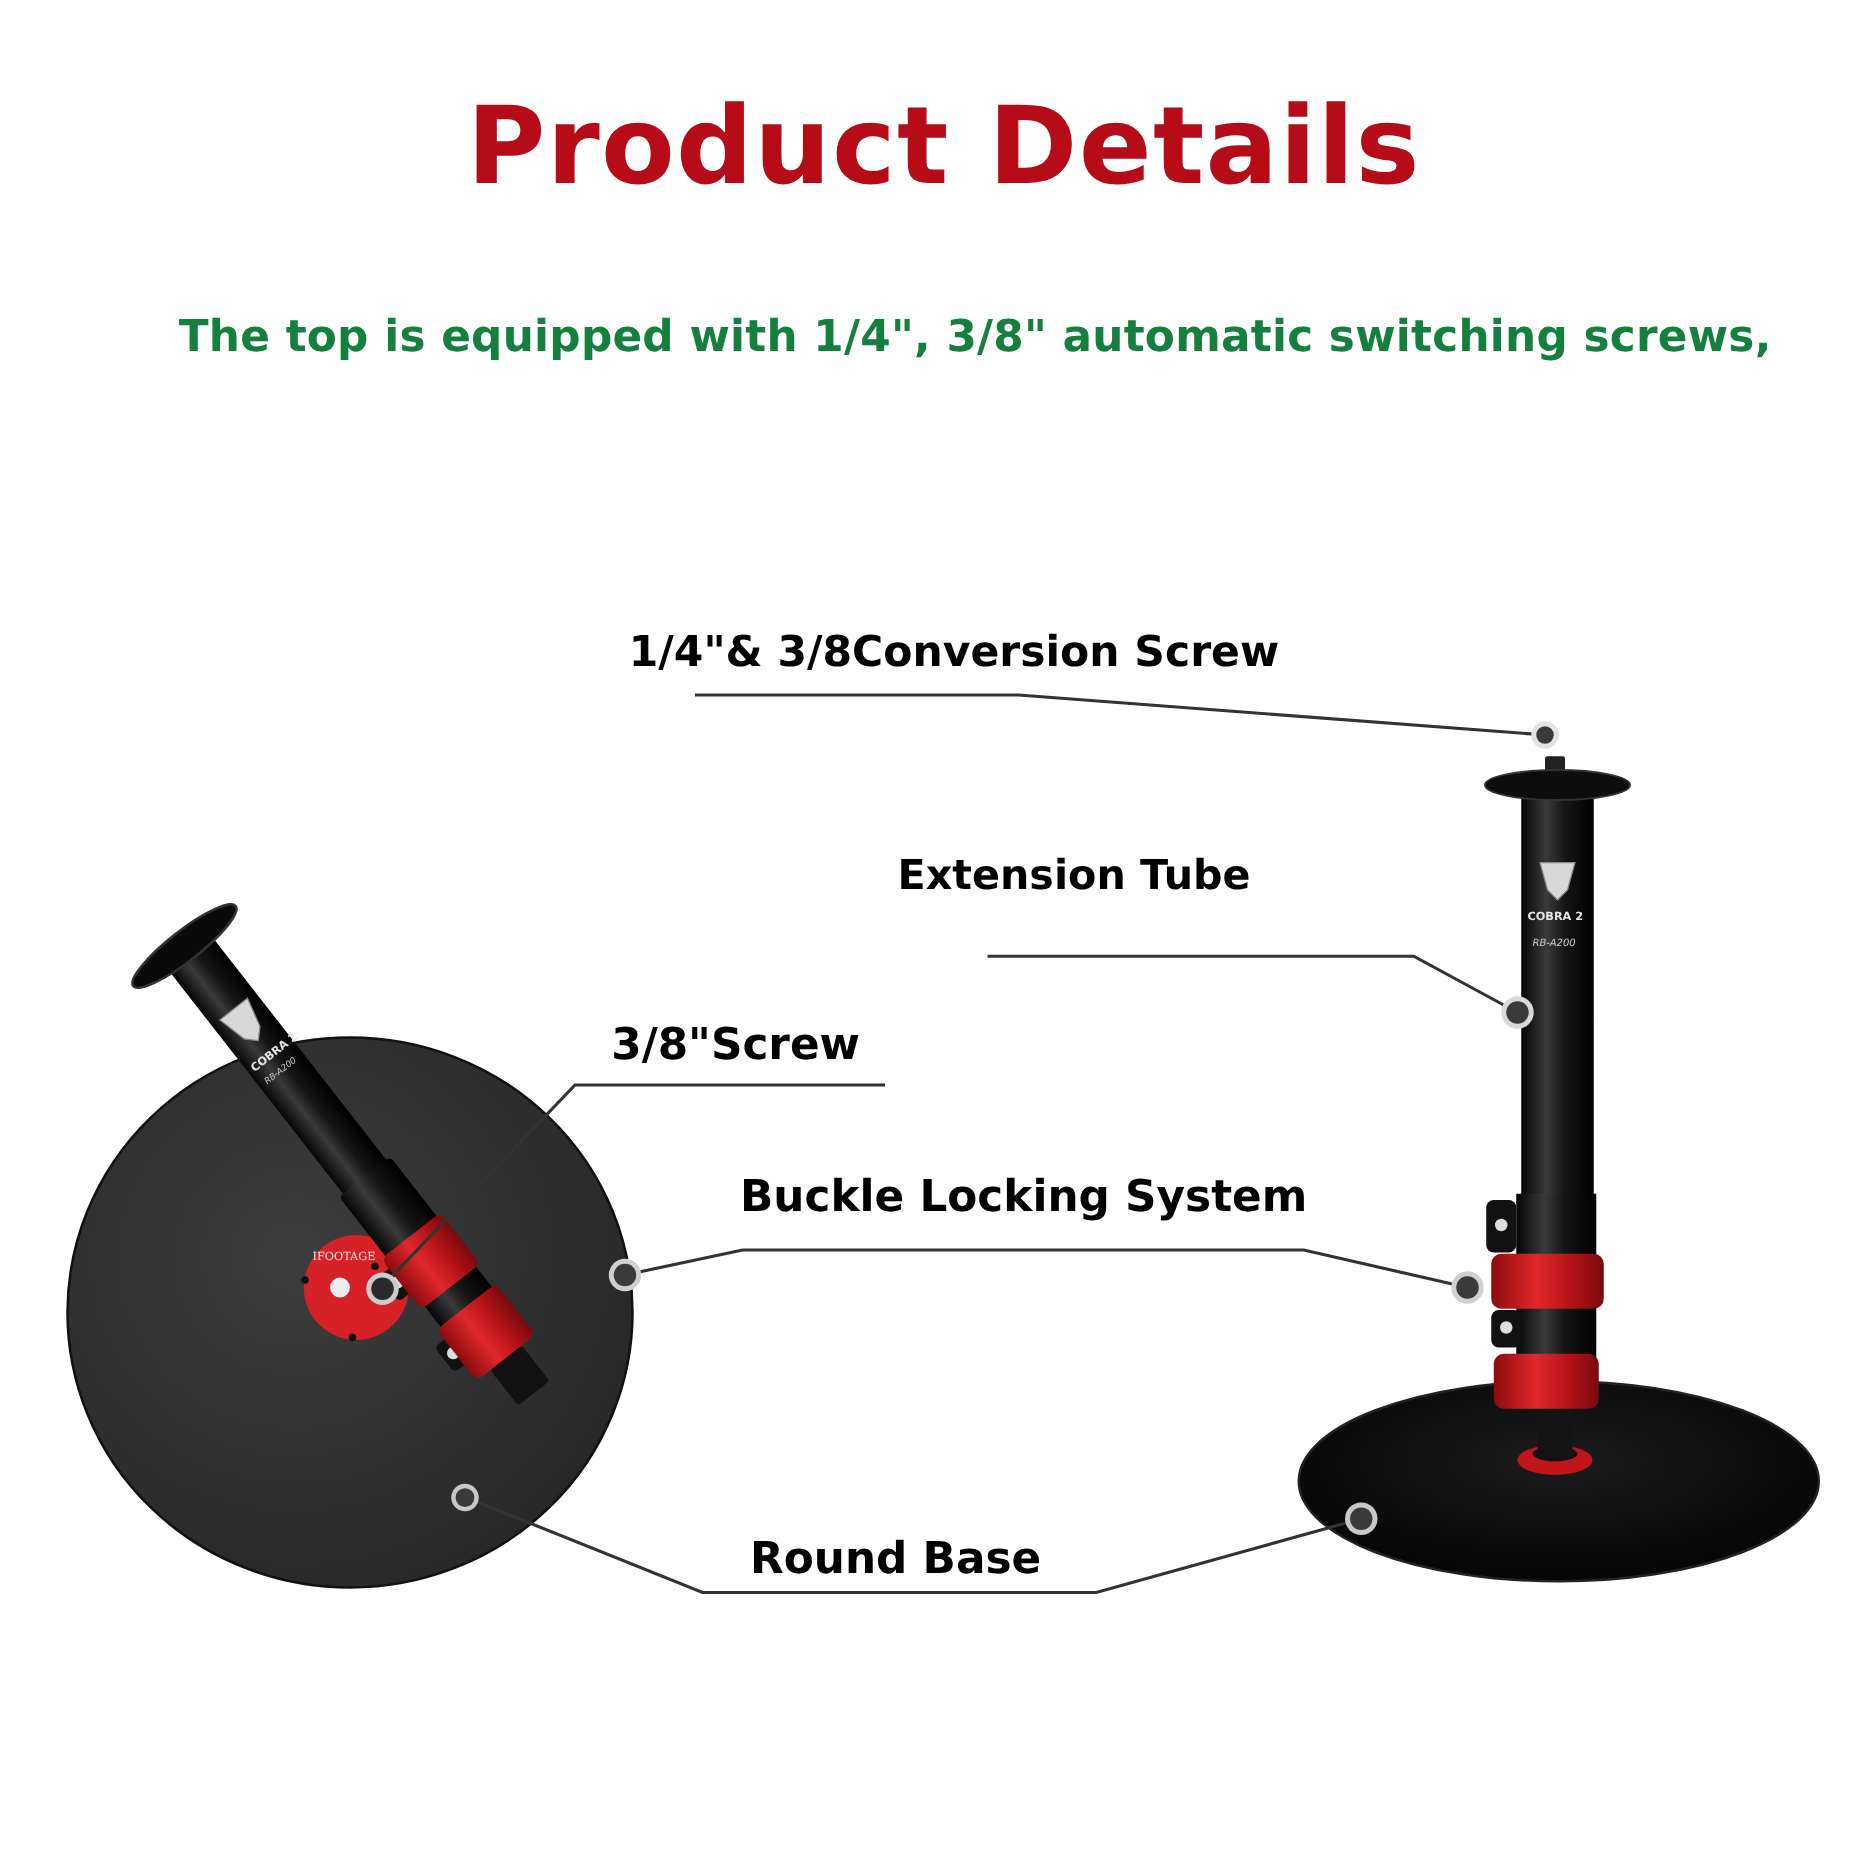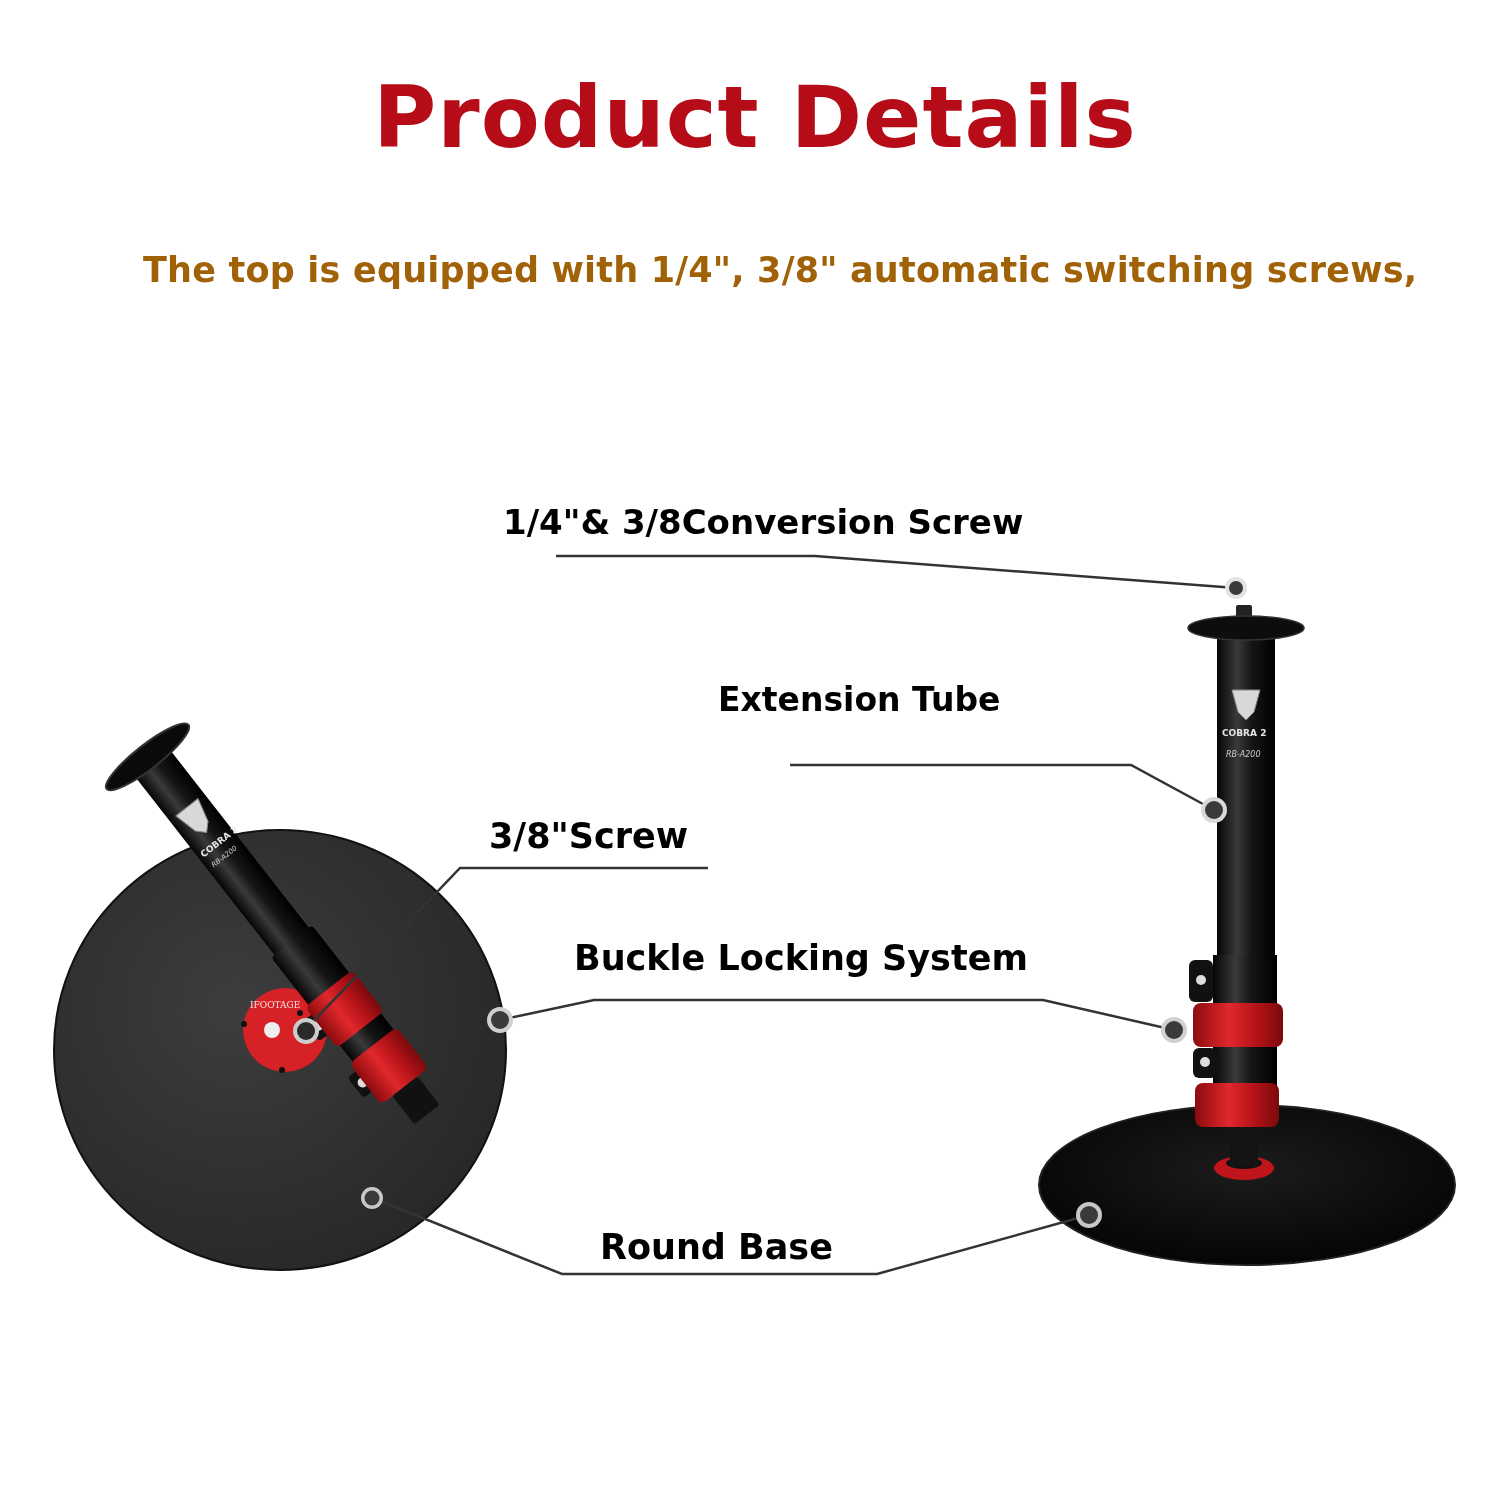--- a/index.html
+++ b/index.html
@@ -5,30 +5,30 @@
   html, body { margin:0; padding:0; background:#ffffff; }
   body { width:1500px; height:1500px; position:relative; overflow:hidden; font-family:"DejaVu Sans", sans-serif; }
   .title {
     position:absolute; left:0; top:62px; width:1510px; text-align:center;
     font-family:"DejaVu Sans", sans-serif; font-weight:bold; font-size:86px;
     letter-spacing:1px; color:#b50c17; line-height:110px;
   }
   .desc {
     position:absolute; left:143px; top:242px; width:1340px;
     font-family:"DejaVu Sans", sans-serif; font-weight:bold; font-size:35px;
-    line-height:56px; color:#a16207; letter-spacing:0.2px;
+    line-height:56px; color:#15803d; letter-spacing:0.2px;
   }
   .label {
     position:absolute; font-family:"DejaVu Sans", sans-serif; font-weight:bold;
     color:#000; white-space:nowrap; line-height:1;
   }
   #lbl-conv { left:503px; top:505px; font-size:34px; }
   #lbl-ext  { left:718px; top:683px; font-size:33px; }
   #lbl-screw{ left:489px; top:819px; font-size:35px; }
-  #lbl-buckle{ left:574px; top:941px; font-size:35px; }
+  #lbl-buckle{ left:592px; top:941px; font-size:35px; }
   #lbl-base { left:600px; top:1230px; font-size:35px; }
   svg.art { position:absolute; left:0; top:0; }
 </style>
 </head>
 <body>
 
 <div class="title">Product Details</div>
 
 <div class="desc">
   <div>The top is equipped with 1/4", 3/8" automatic switching screws,</div>

